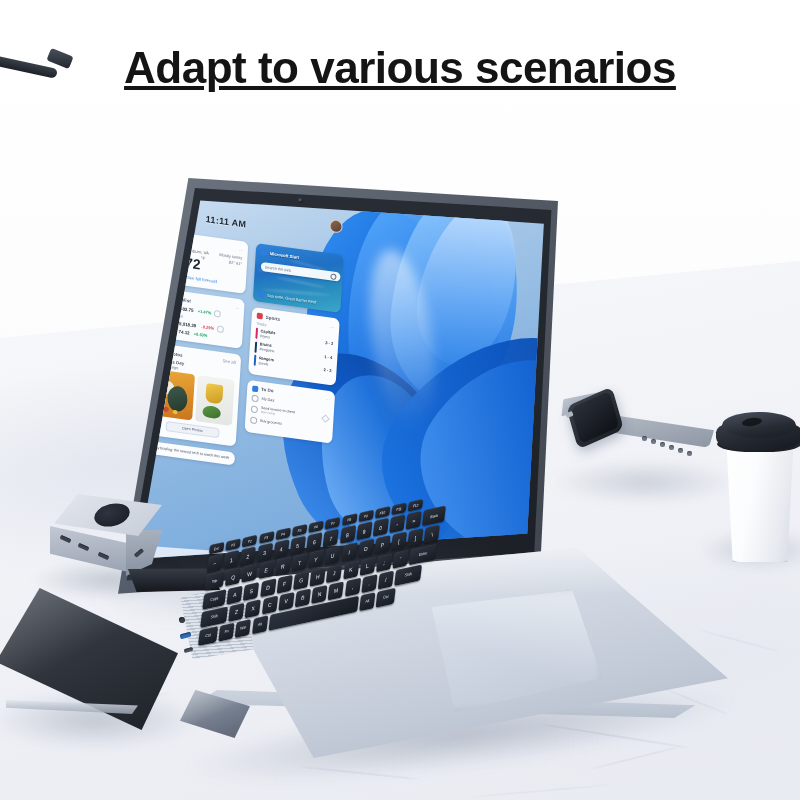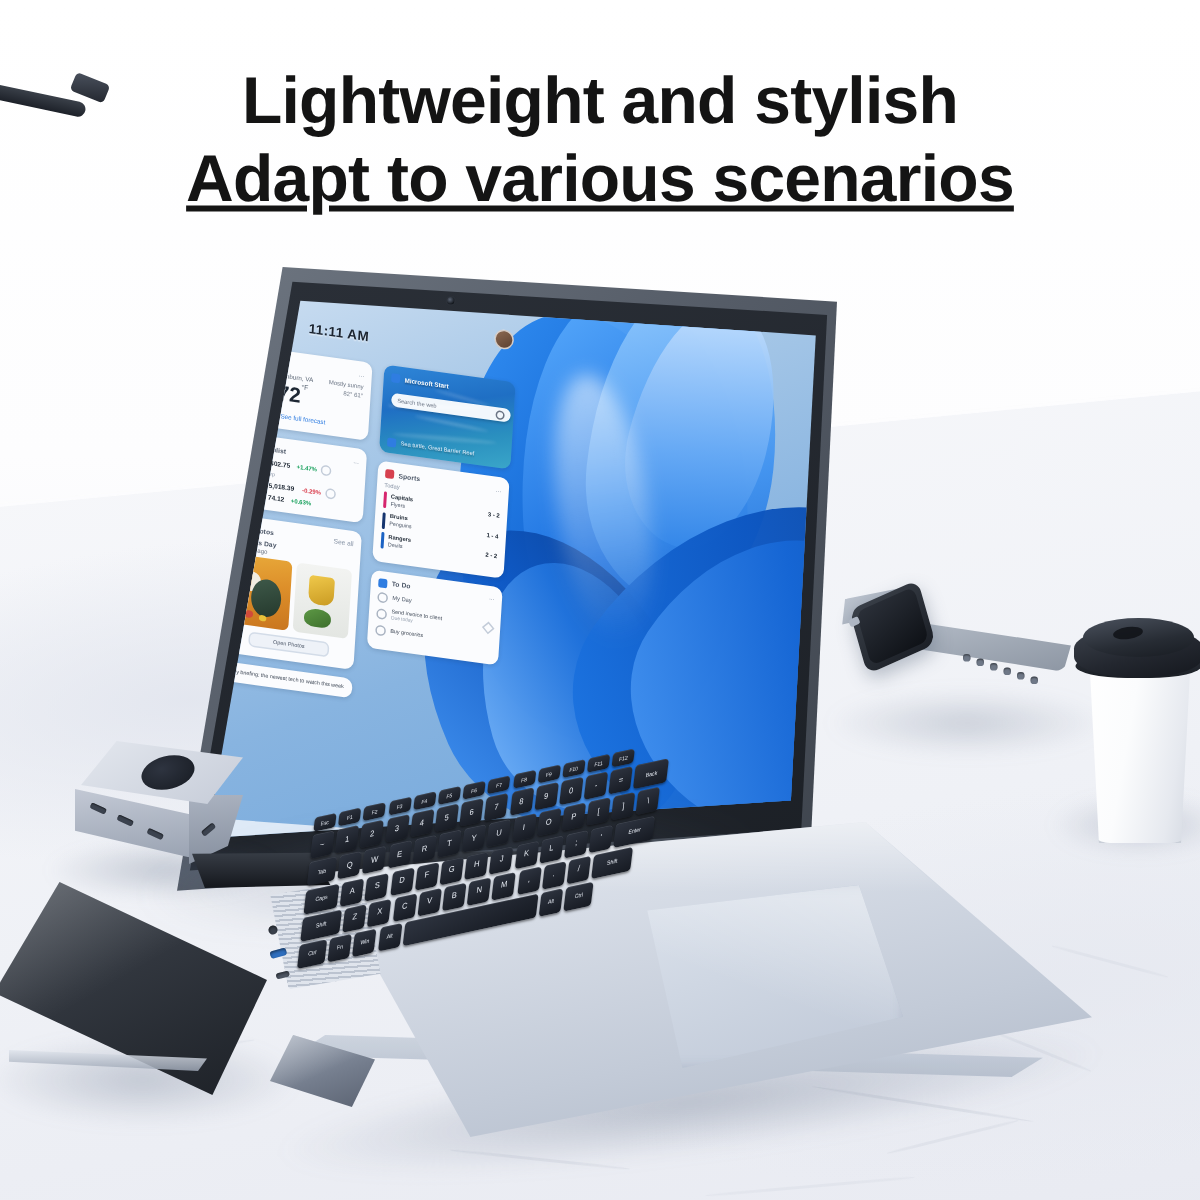--- a/index.html
+++ b/index.html
@@ -510,21 +510,20 @@
   .cup-shadow{
     position:absolute;left:700px;top:530px;width:120px;height:40px;z-index:10;
     background:radial-gradient(ellipse at center,rgba(90,105,130,.28),rgba(90,105,130,0) 70%);
     filter:blur(6px);
   }
 </style>
 </head>
 <body>
 
 <div class="headline">
-  <span>Lightweight and stylish</span>
   <span class="l2">Adapt to various scenarios</span>
 </div>
 
 <div class="scene">
   <div class="backdrop"></div>
   <div class="desk-edge"></div>
   <div class="desk"></div>
   <div class="vein v1"></div>
   <div class="vein v2"></div>
   <div class="vein v3"></div>

